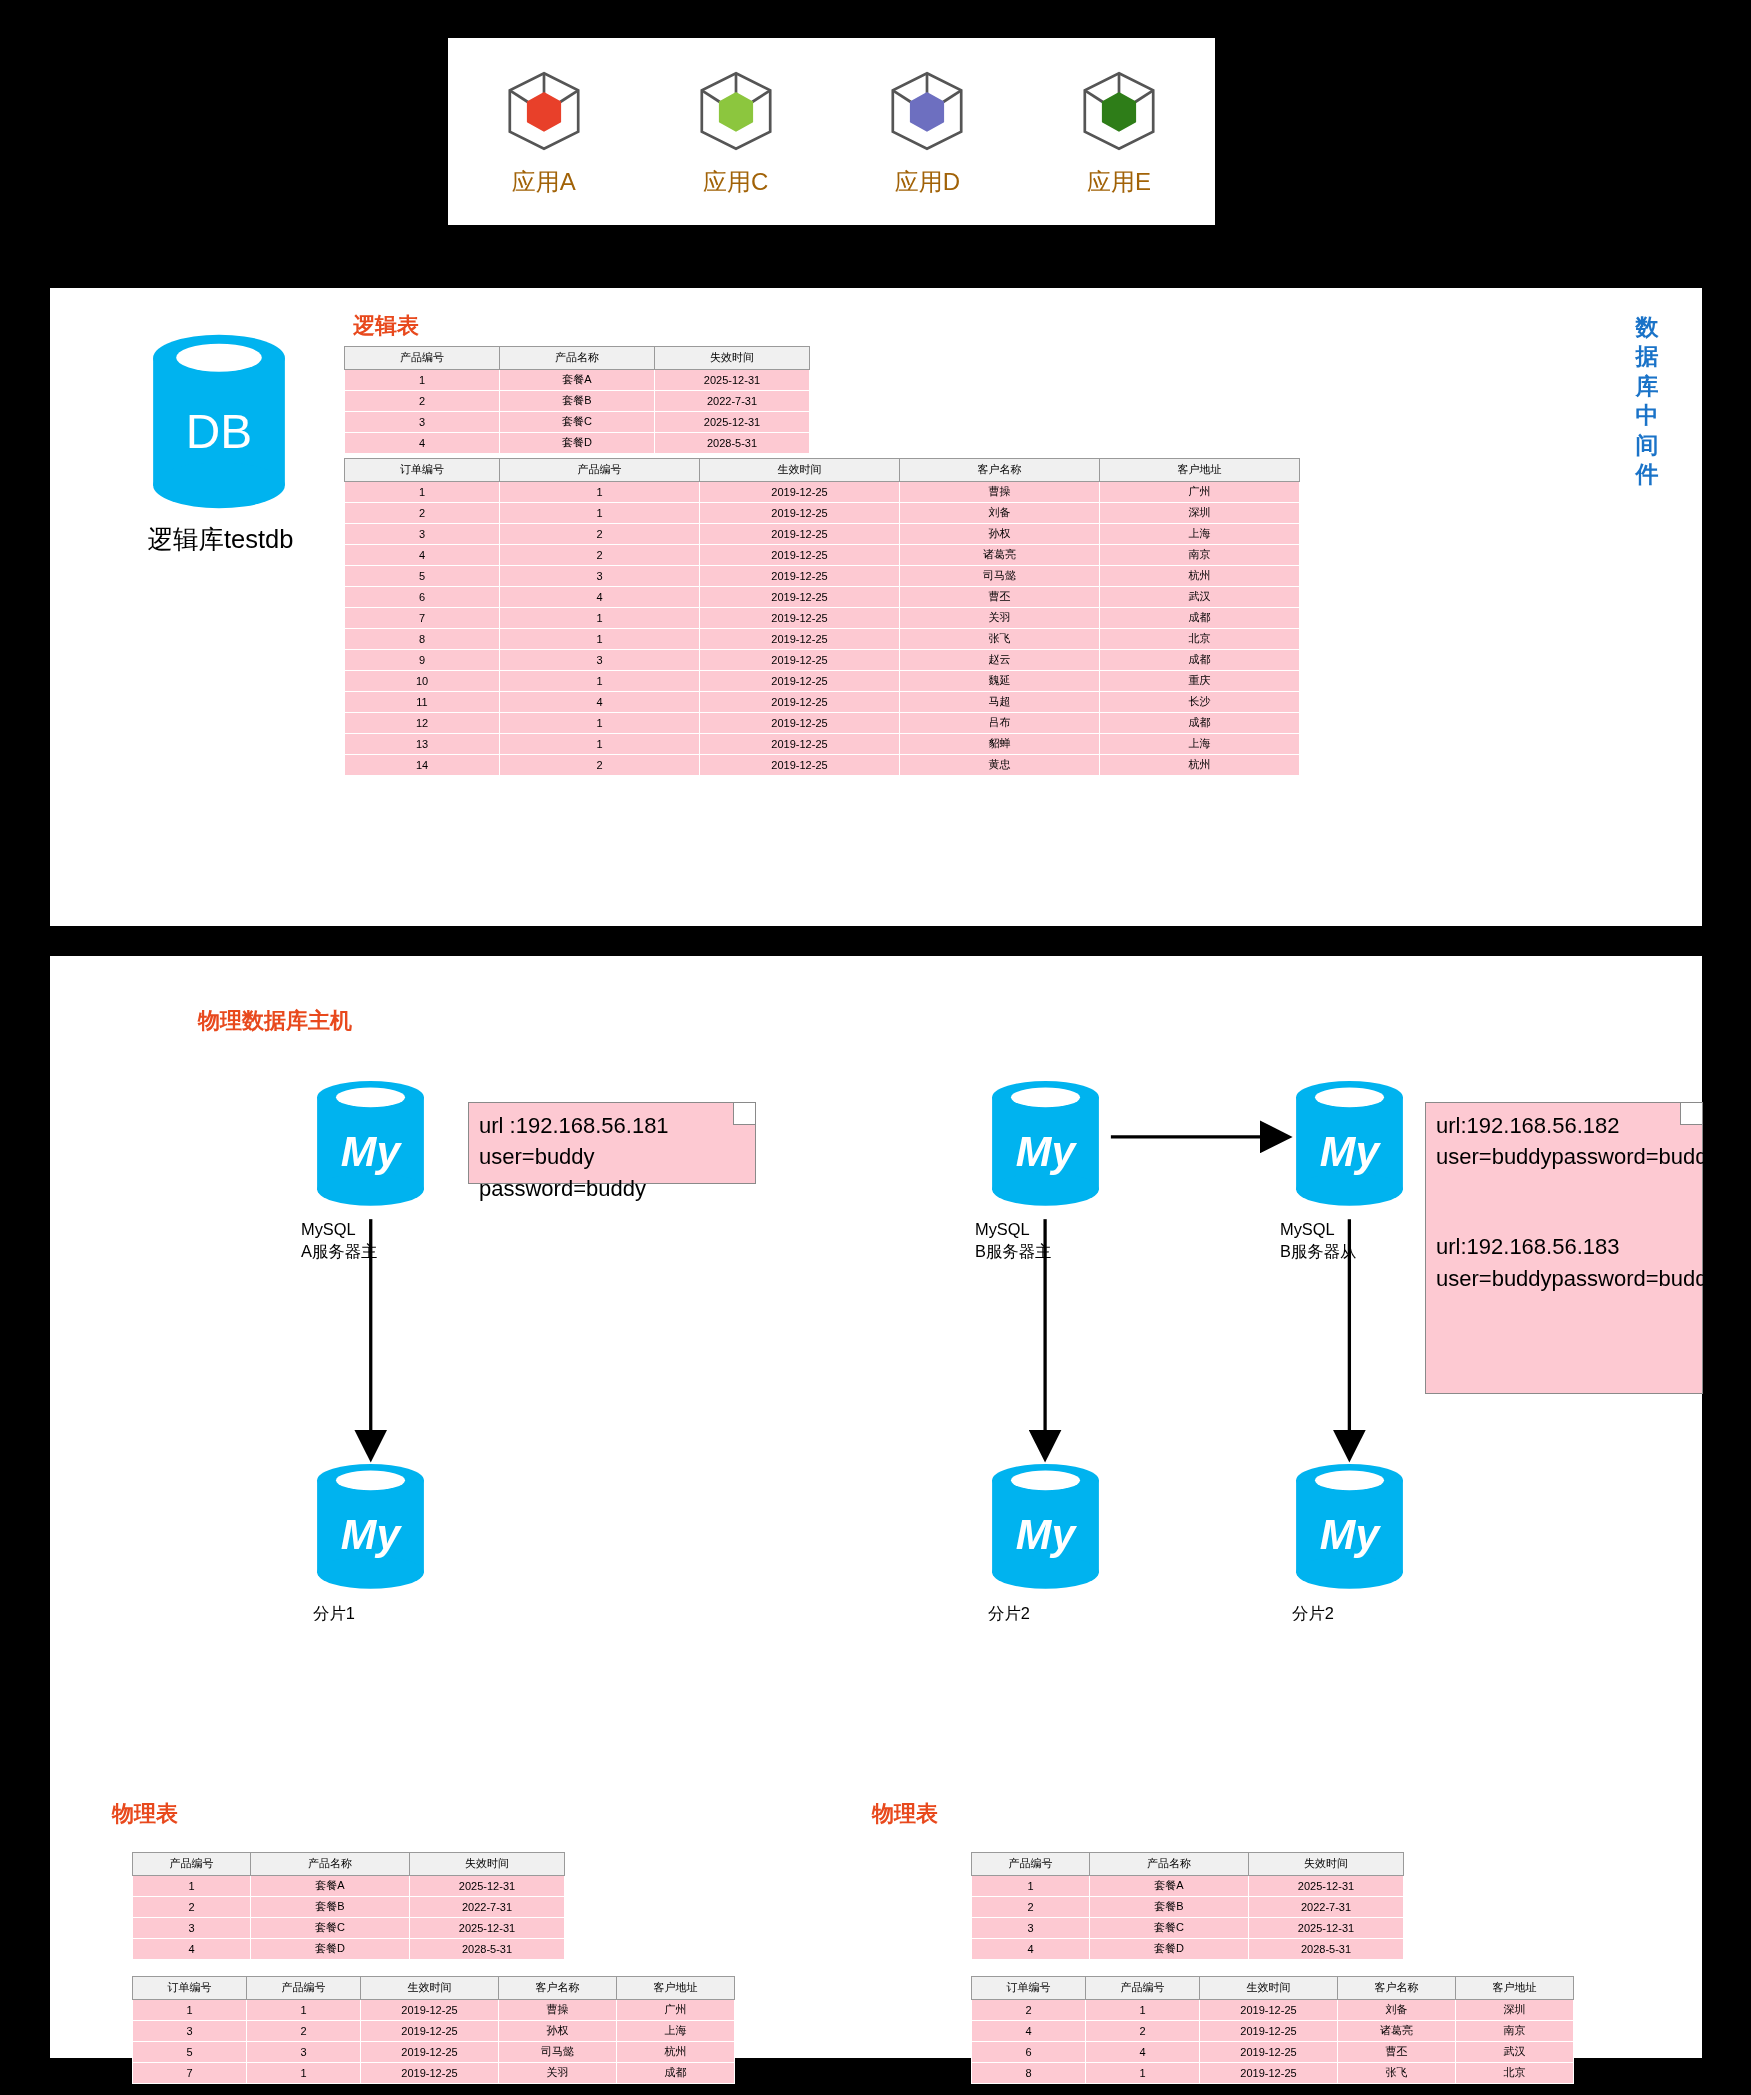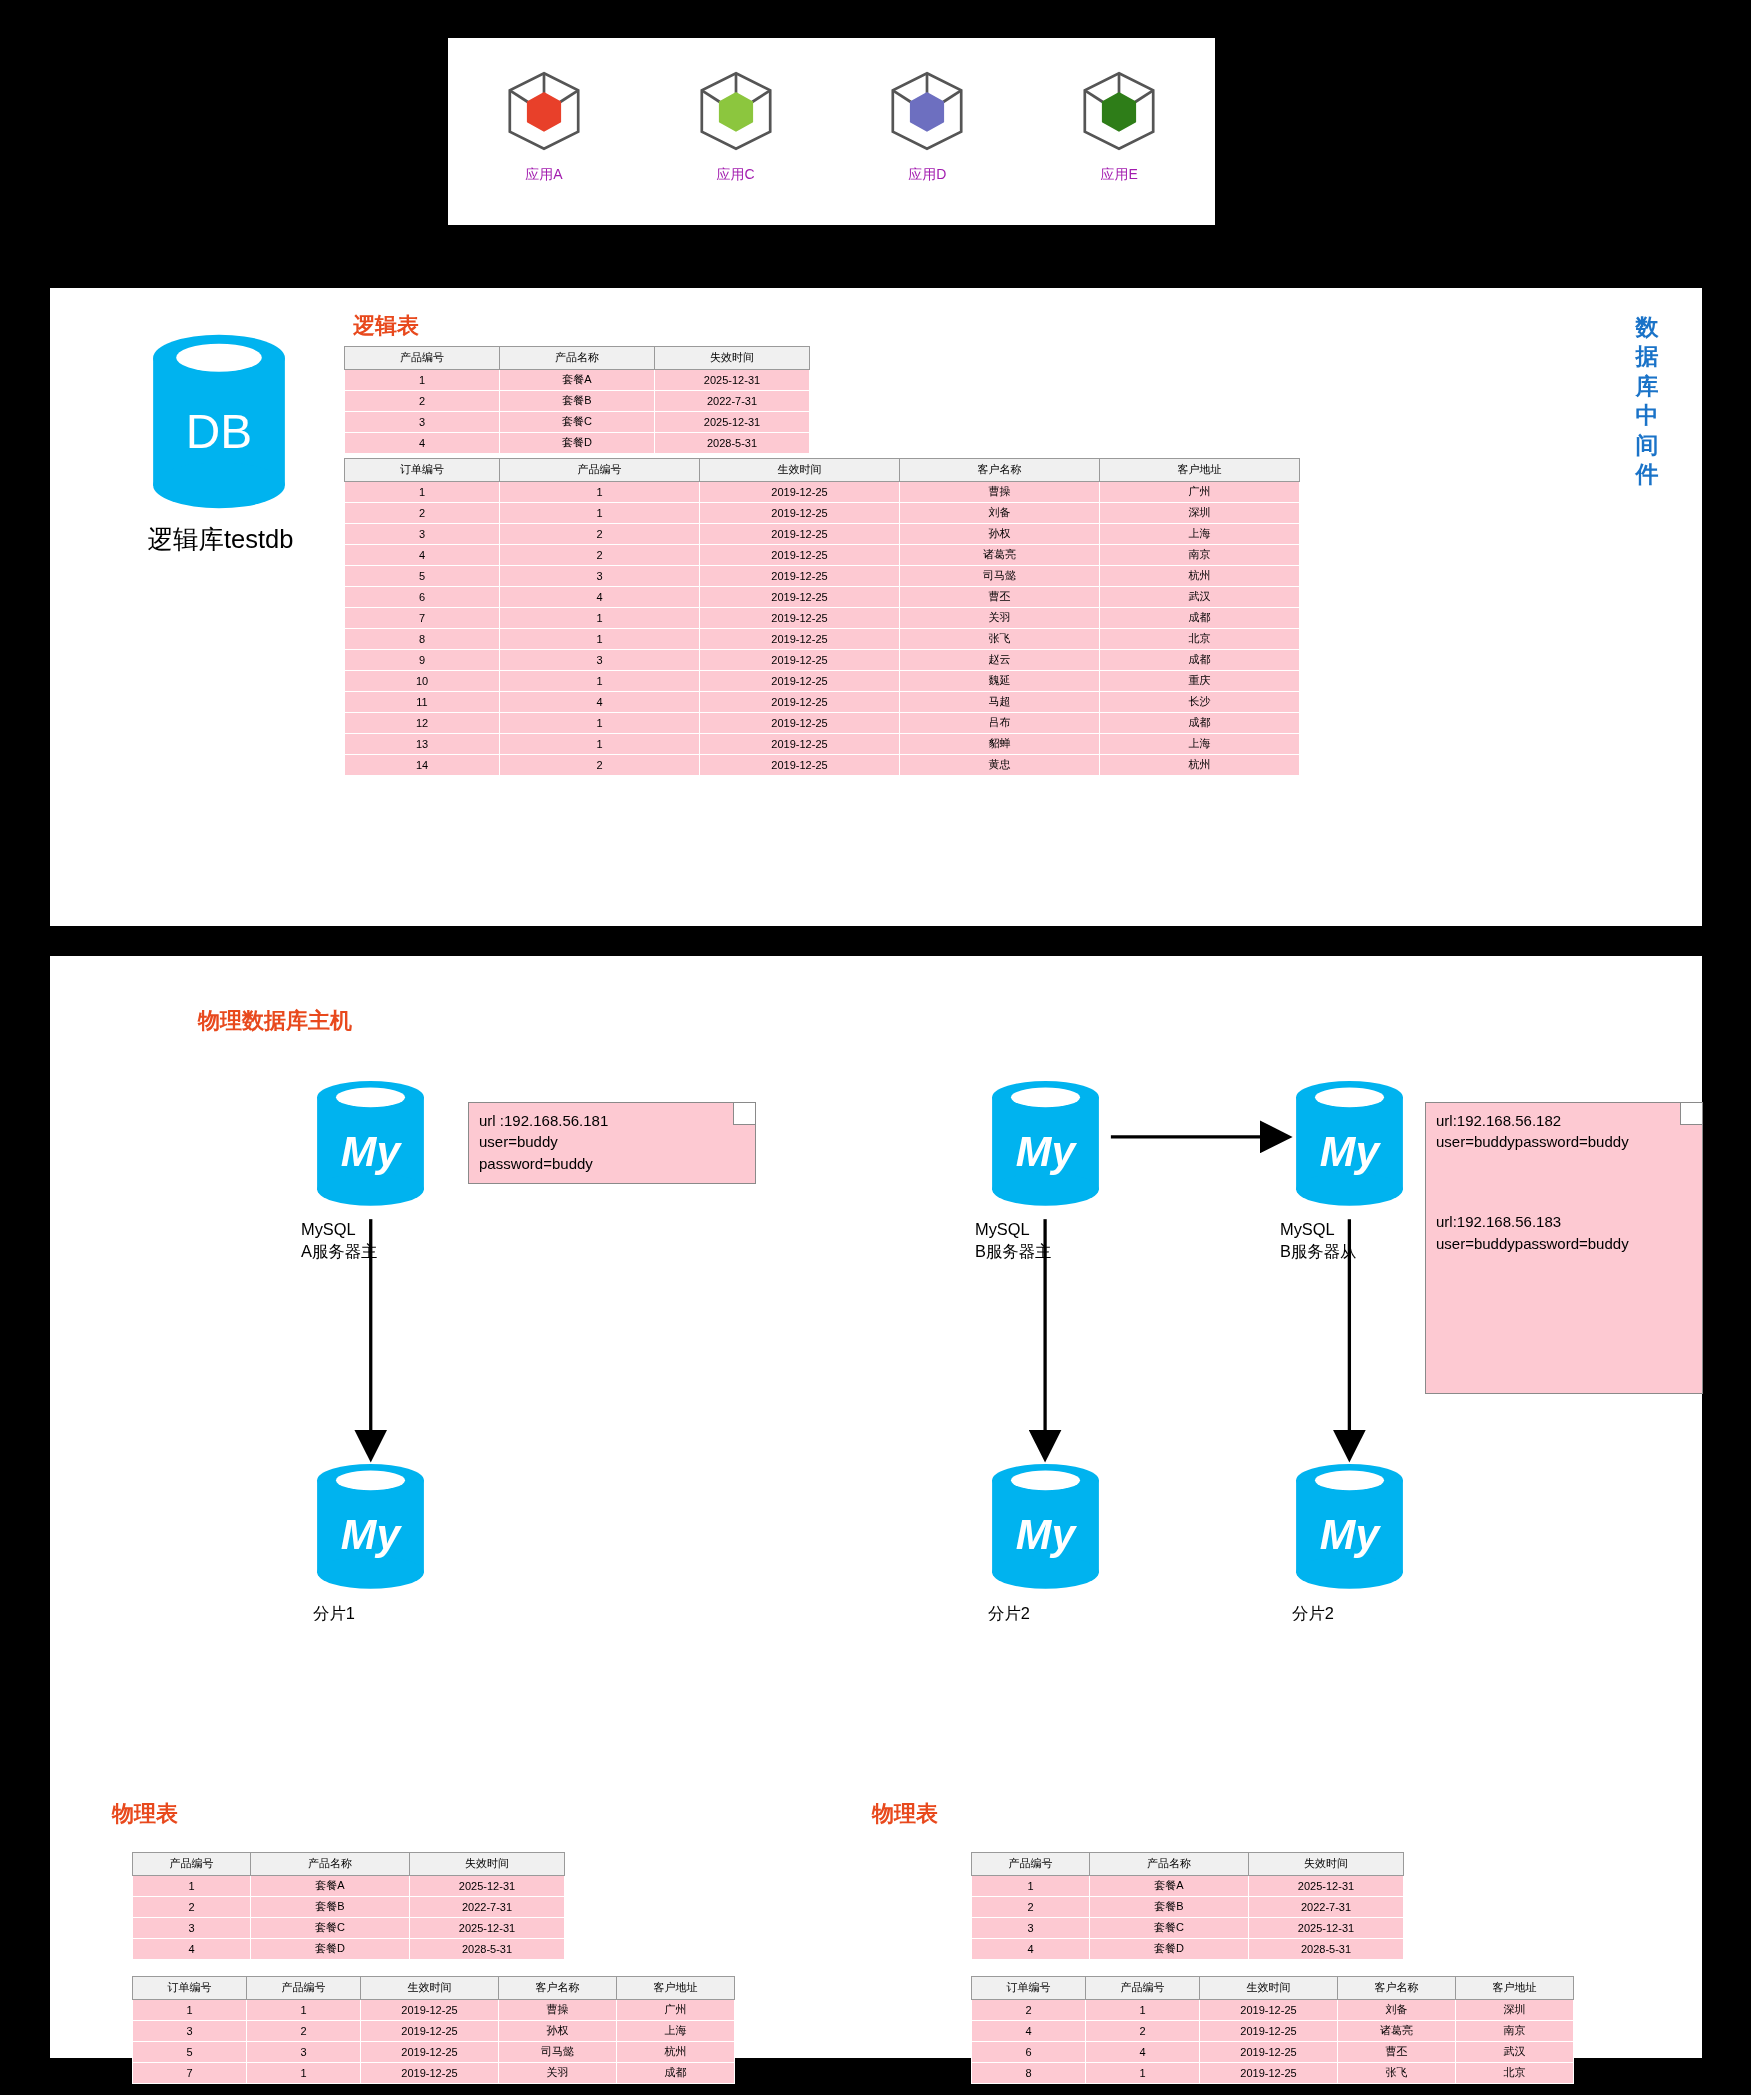--- a/index.html
+++ b/index.html
@@ -33,23 +33,23 @@
     display: flex;
     justify-content: space-around;
     align-items: flex-start;
     padding-top: 28px;
   }
   .app-item {
     width: 123px;
     text-align: center;
   }
   .app-label {
-    font-size: 14px;
+    font-size: 24px;
     margin-top: 10px;
-    color: #a21caf;
+    color: #a16207;
   }
   .cube {
     width: 90px;
     height: 90px;
     margin: 0 auto;
   }
 
   
   #logical-panel {
     left: 46px;
@@ -151,21 +151,21 @@
     position: absolute;
     text-align: left;
     font-size: 16.4px;
     line-height: 1.35;
   }
 
   .note {
     position: absolute;
     background: #fdc9d2;
     border: 0.8px solid #8a8a8a;
-    font-size: 15px;
+    font-size: 22px;
     line-height: 1.45;
     padding: 6.6px 10px;
     box-sizing: border-box;
   }
   .note .fold {
     position: absolute;
     right: 0; top: 0;
     width: 21.4px; height: 21.4px;
     background: #fff;
     border-left: 0.8px solid #8a8a8a;

